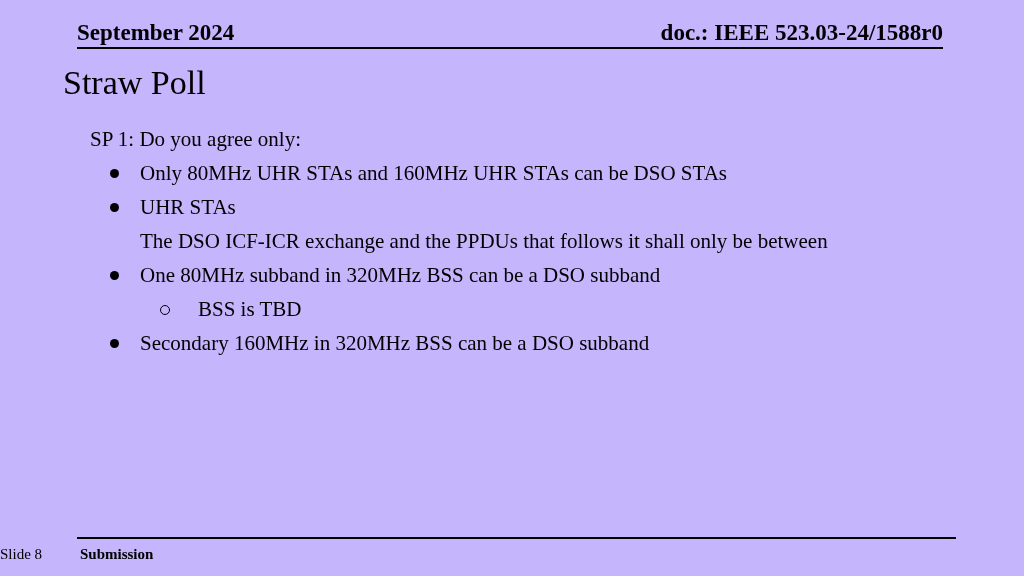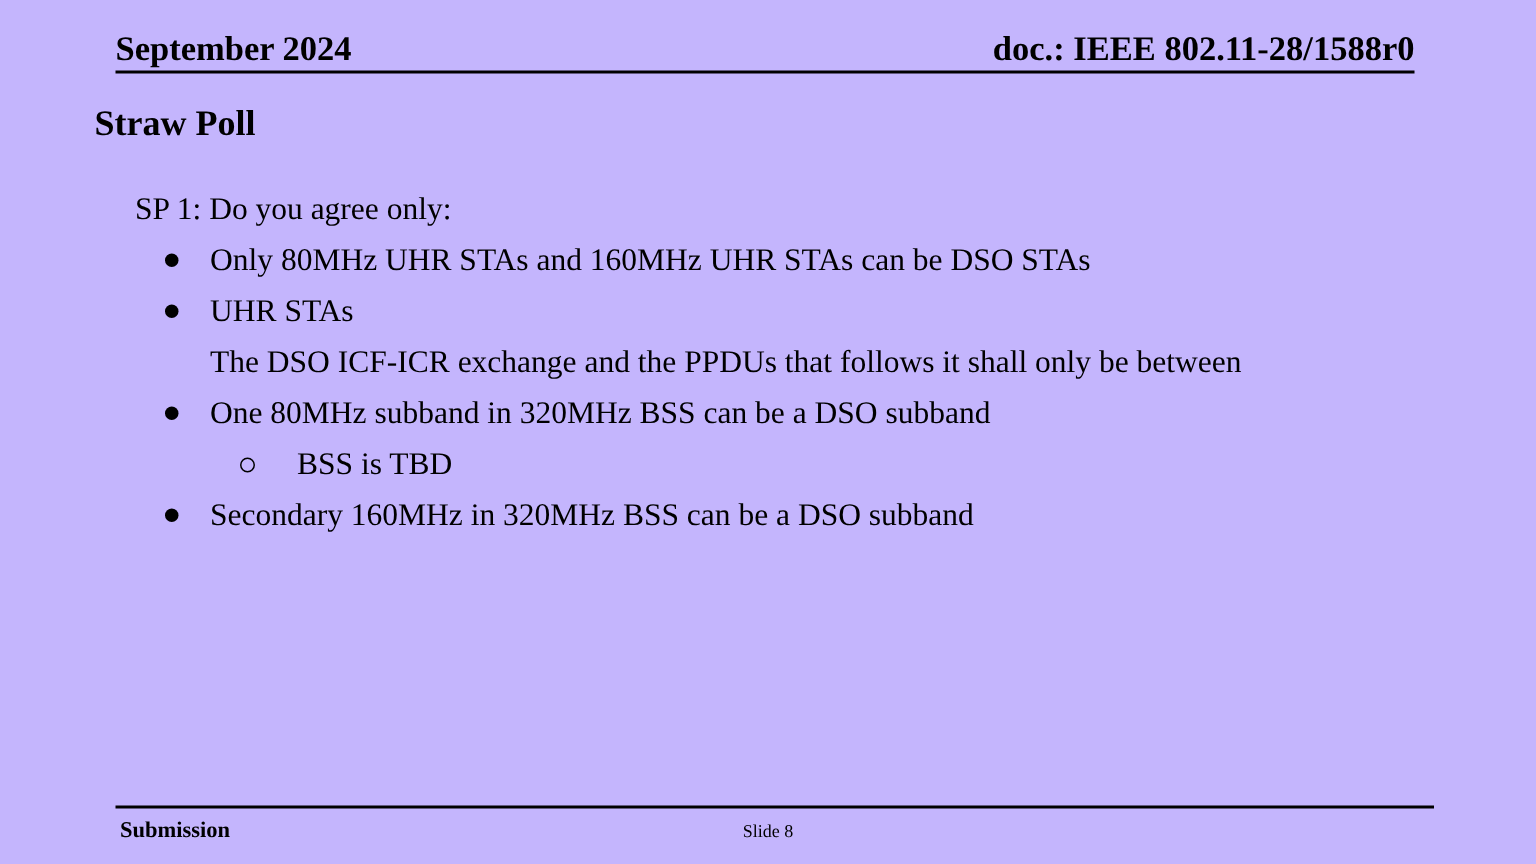--- a/index.html
+++ b/index.html
@@ -32,22 +32,22 @@
     font-weight: bold;
     line-height: 26px;
     white-space: nowrap;
   }
 
   
   .title {
     position: absolute;
     left: 63px;
     top: 66px;
-    font-size: 24px;
-    font-weight: bold;
+    font-size: 34px;
+    font-weight: normal;
     line-height: 34px;
     white-space: nowrap;
   }
 
   
   .body {
     position: absolute;
     left: 90px;
     top: 122px;
     width: 880px;
@@ -104,34 +104,34 @@
     font-size: 15px;
     line-height: 18px;
     white-space: nowrap;
     font-weight: bold;
   }
   .footer-slide {
     position: absolute;
     left: 0;
     top: 545px;
     width: 1024px;
-    text-align: center;
-    font-size: 12px;
+    text-align: left;
+    font-size: 15px;
     line-height: 18px;
     white-space: nowrap;
   }
 </style>
 </head>
 <body>
 
 <div class="slide">
 
   <div class="header">
     <span>September 2024</span>
-    <span>doc.: IEEE 802.11-28/1588r0</span>
+    <span>doc.: IEEE 523.03-24/1588r0</span>
   </div>
 
   <div class="title">Straw Poll</div>
 
   <div class="body">
 
     <div class="sp-line">
       <span class="sp-label">SP 1</span><span>: Do you agree only:</span>
     </div>
 

